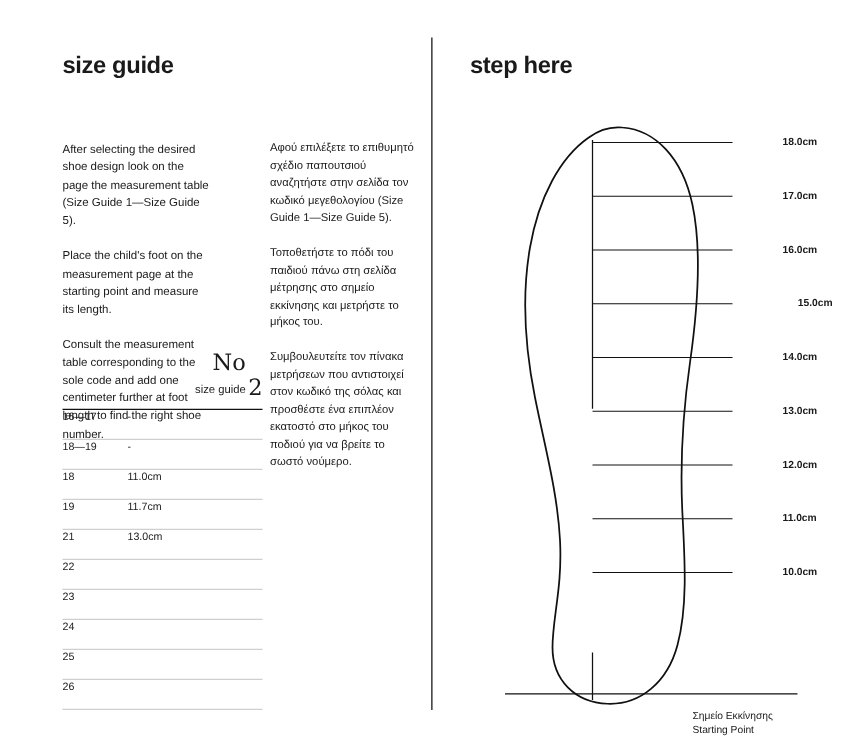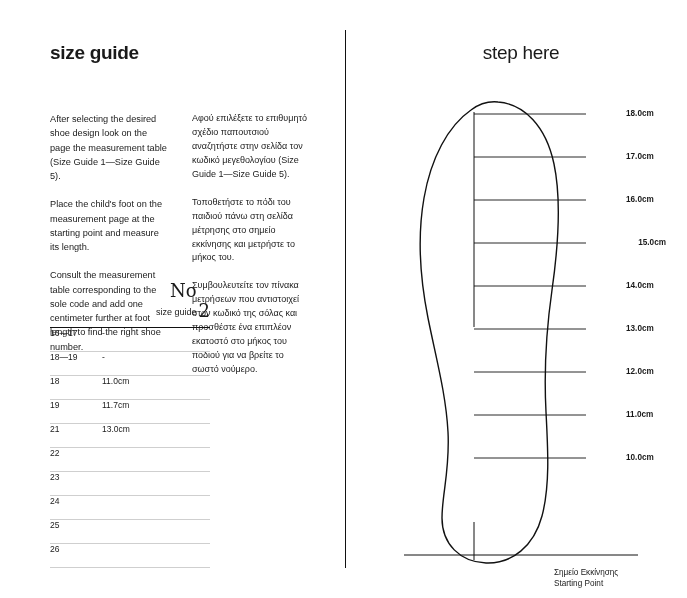--- a/index.html
+++ b/index.html
@@ -39,21 +39,21 @@
     width: 285px;
   }
   .title {
     font-size: 19px;
     font-weight: bold;
     letter-spacing: -0.3px;
     margin: 0 0 26px 0;
   }
   .columns {
     display: flex;
-    gap: 24px;
+    gap: 48px;
     margin-top: 48px;
   }
   .col {
     width: 118px;
   }
   .col p {
     margin: 0 0 14px 0;
     font-size: 9.2px;
     line-height: 1.55;
     color: #1a1a1a;
@@ -113,24 +113,23 @@
   
   .right-col {
     position: absolute;
     left: 376px;
     top: 42px;
     width: 290px;
     height: 520px;
   }
   .right-title {
     font-size: 19px;
-    font-weight: normal;
+    font-weight: bold;
     letter-spacing: -0.3px;
     margin: 0;
-    text-align: center;
   }
   .sole-area {
     position: absolute;
     left: 0;
     top: 40px;
     width: 290px;
     height: 500px;
   }
   .sole-area svg {
     position: absolute;

